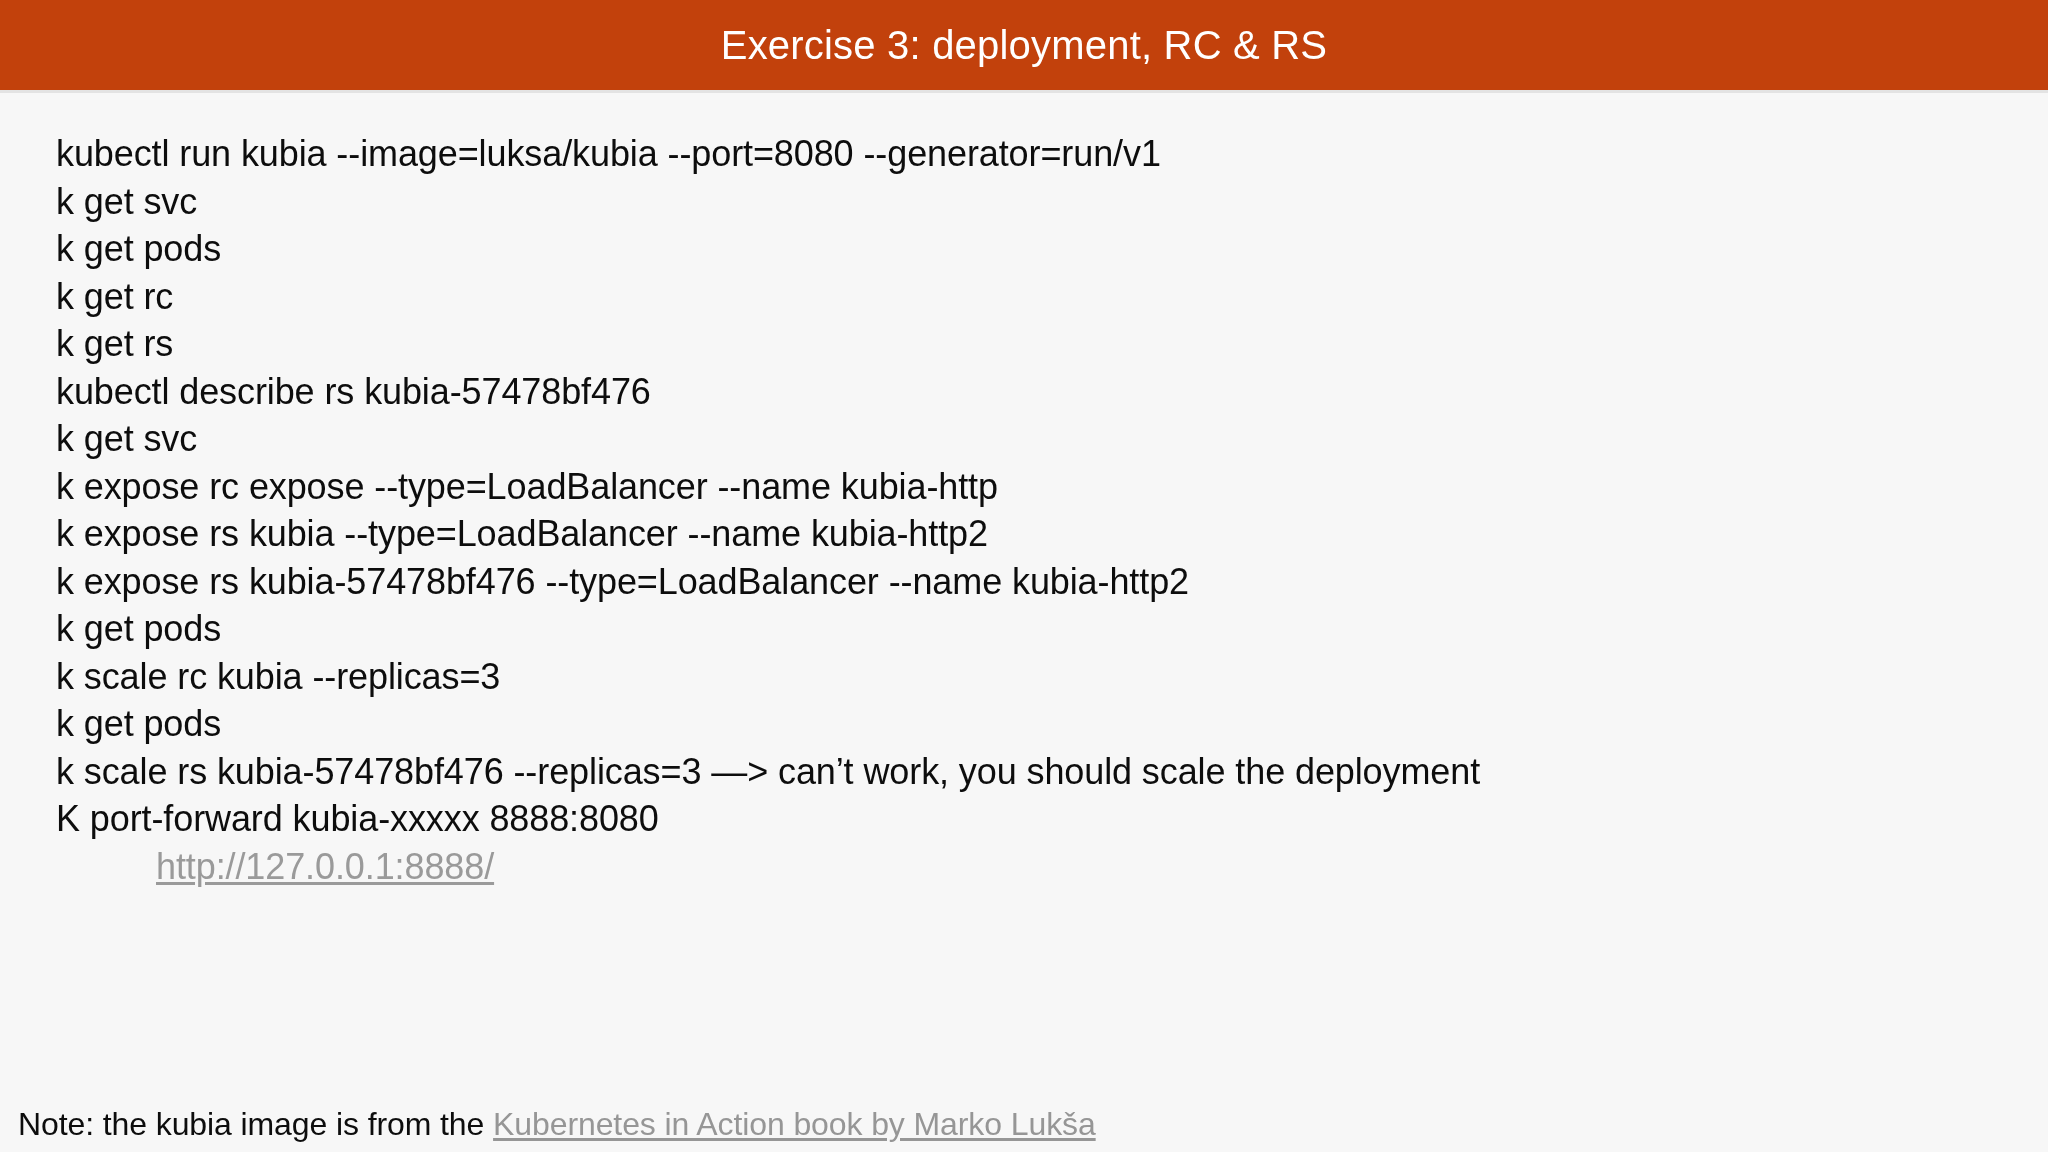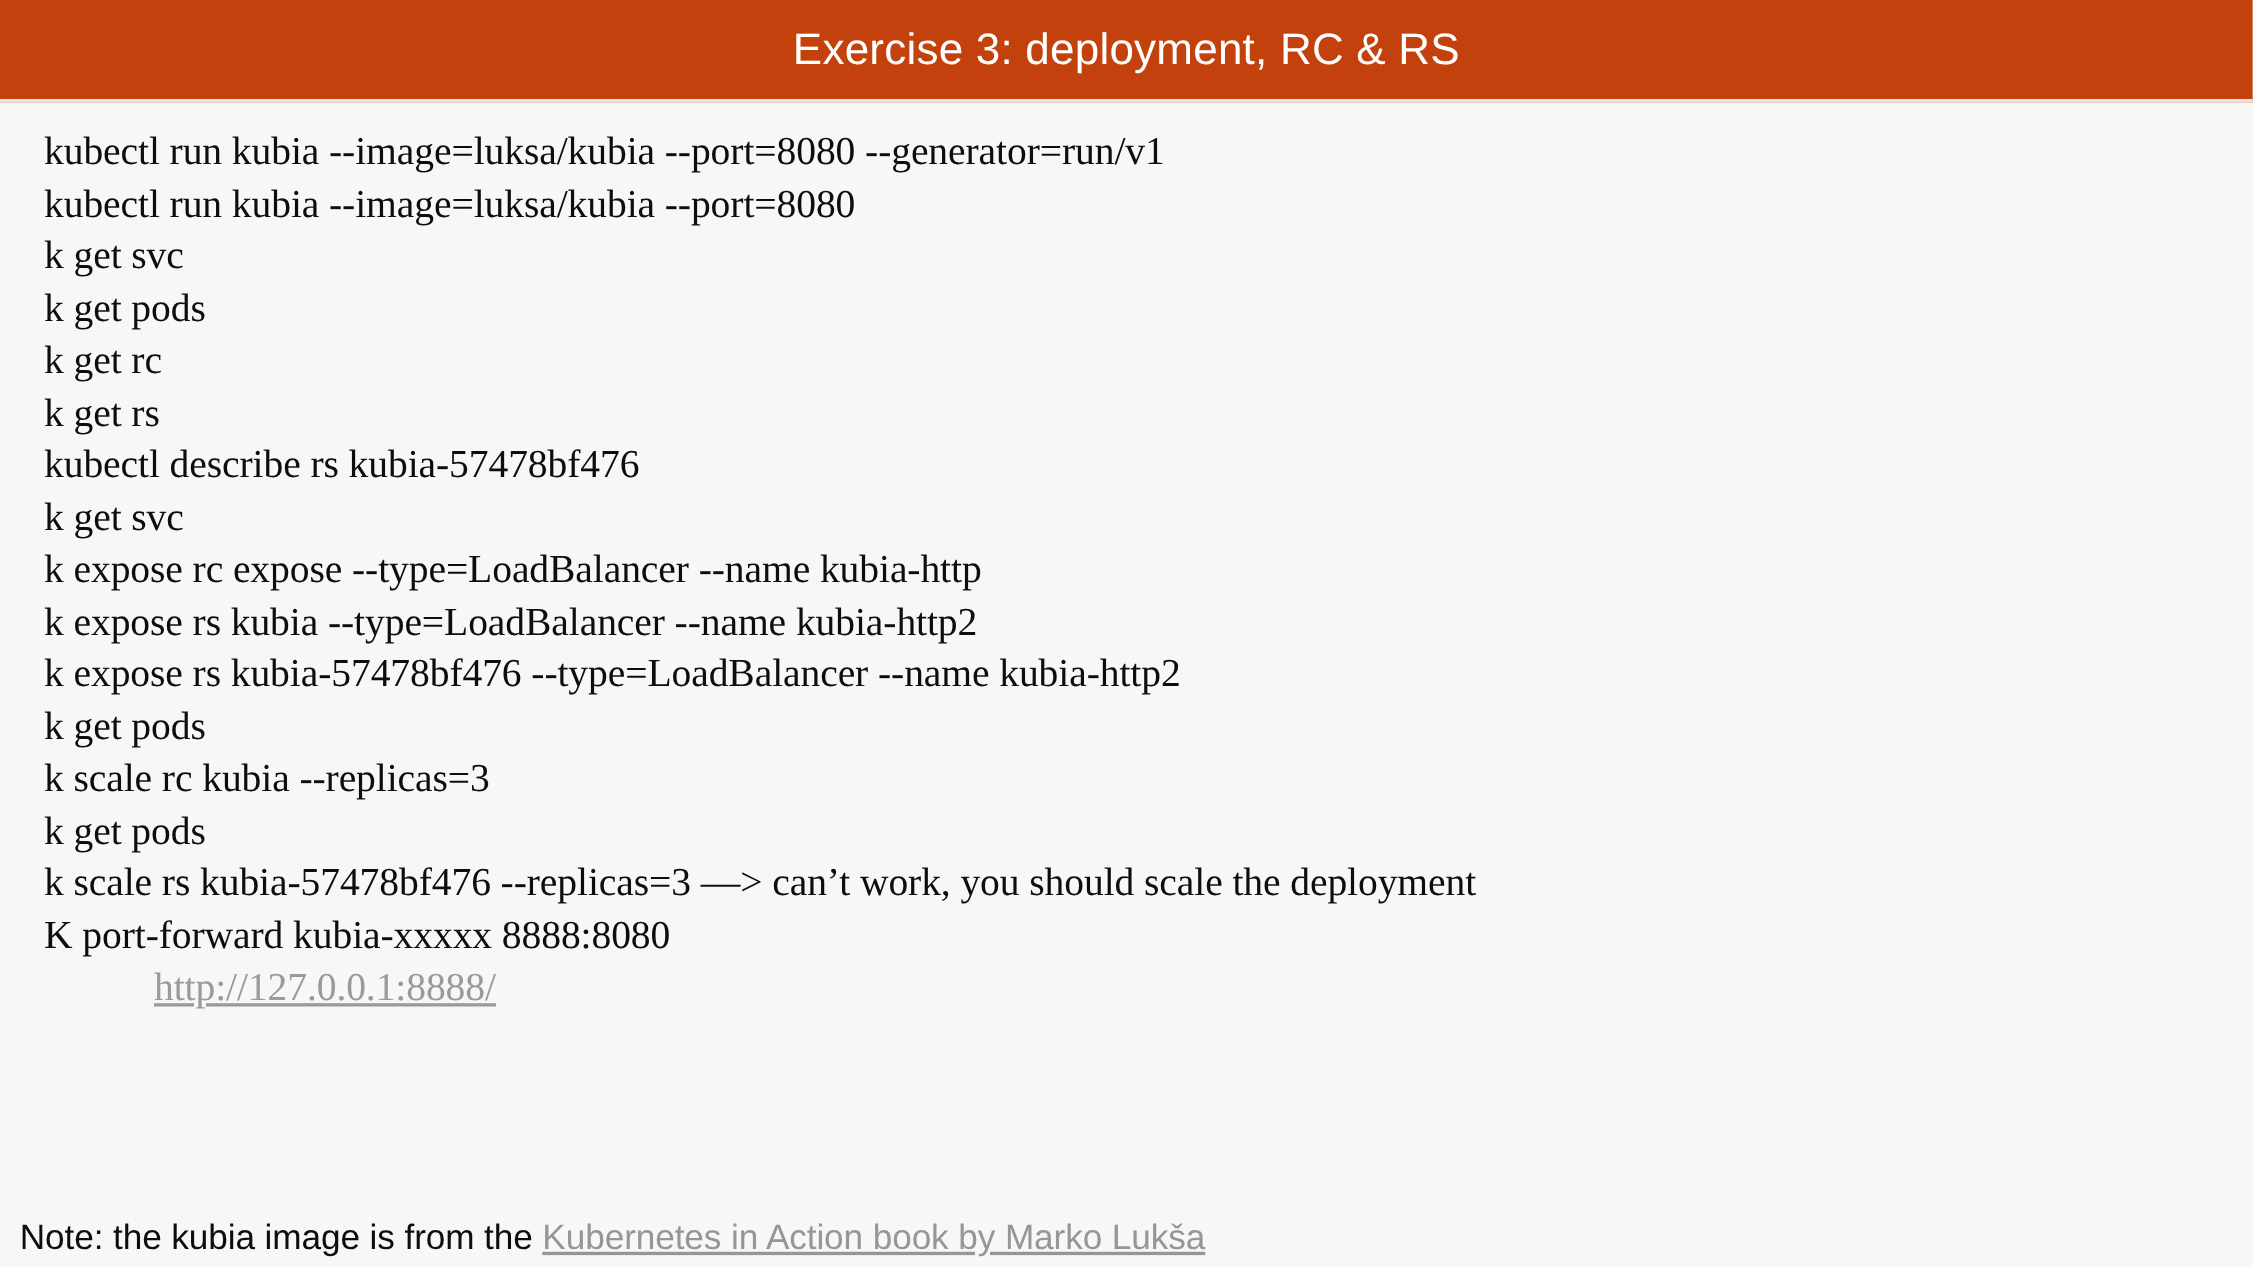--- a/index.html
+++ b/index.html
@@ -44,24 +44,23 @@
     left: 0;
     top: 96px;
     width: 2048px;
     height: 960px;
   }
   .command-list {
     position: absolute;
     left: 40px;
     top: 18px;
     width: 1960px;
-    margin: 0;
+    margin: 16px;
     padding: 0;
     list-style: none;
-    font-family: Liberation Serif, serif;
   }
   .command-line {
     font-size: 36px;
     line-height: 47.5px;
     color: #0d0d0d;
     white-space: pre;
     font-weight: 400;
     letter-spacing: -0.1px;
   }
   .command-line.indented {
@@ -93,21 +92,20 @@
 </head>
 <body>
 
 <div class="title-bar">
   <div class="title-text">Exercise 3: deployment, RC &amp; RS</div>
 </div>
 
 <div class="slide-body">
   <ul class="command-list">
     <li class="command-line">kubectl run kubia --image=luksa/kubia --port=8080 --generator=run/v1</li>
-    <li class="command-line">kubectl run kubia --image=luksa/kubia --port=8080</li>
     <li class="command-line">k get svc</li>
     <li class="command-line">k get pods</li>
     <li class="command-line">k get rc</li>
     <li class="command-line">k get rs</li>
     <li class="command-line">kubectl describe rs kubia-57478bf476</li>
     <li class="command-line">k get svc</li>
     <li class="command-line">k expose rc expose --type=LoadBalancer --name kubia-http</li>
     <li class="command-line">k expose rs kubia --type=LoadBalancer --name kubia-http2</li>
     <li class="command-line">k expose rs kubia-57478bf476 --type=LoadBalancer --name kubia-http2</li>
     <li class="command-line">k get pods</li>

